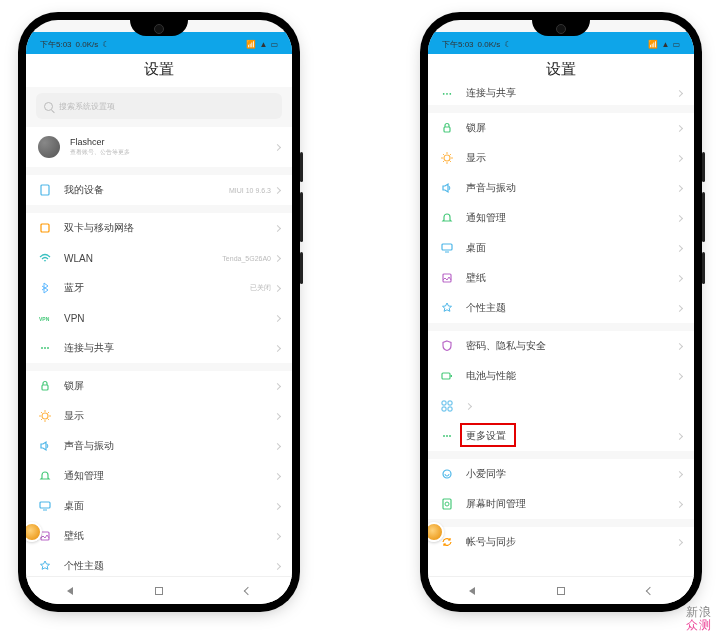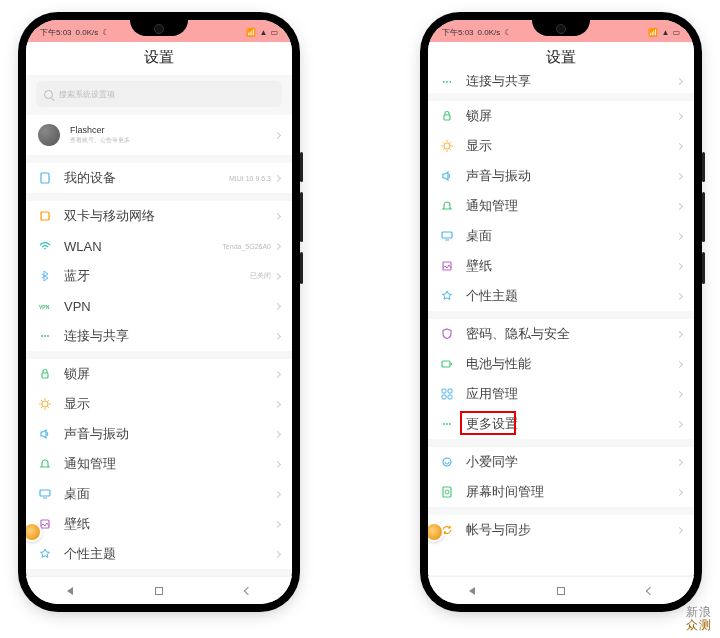--- a/index.html
+++ b/index.html
@@ -6,47 +6,47 @@
   body { background: #fff; font-family: -apple-system, "Helvetica Neue", Arial, "PingFang SC", "Microsoft YaHei", sans-serif; width: 720px; height: 638px; position: relative; }
   .stage { display: flex; gap: 120px; padding: 12px 18px; justify-content: flex-start; }
   .phone { width: 284px; height: 600px; background: #000; border-radius: 40px; padding: 8px; position: relative; box-shadow: 0 4px 20px -8px #0006; }
   .side-btn { position: absolute; right: -3px; width: 3px; background: #222; border-radius: 2px; }
   .side-btn.b1 { top: 140px; height: 30px; }
   .side-btn.b2 { top: 180px; height: 50px; }
   .side-btn.b3 { top: 240px; height: 32px; }
   .screen { width: 100%; height: 100%; background: #f7f7f7; border-radius: 32px; overflow: hidden; position: relative; display: flex; flex-direction: column; }
   .notch { position: absolute; top: 0; left: 50%; transform: translateX(-50%); width: 58px; height: 16px; background: #000; border-bottom-left-radius: 16px; border-bottom-right-radius: 16px; z-index: 5; }
   .notch::after { content: ""; position: absolute; top: 4px; left: 50%; transform: translateX(-50%); width: 8px; height: 8px; background: #111; border-radius: 50%; border: 1px solid #333; }
-  .statusbar { height: 22px; display: flex; justify-content: space-between; align-items: center; padding: 2px 14px 0; font-size: 8px; color: #333; background: #fca5a5; }
+  .statusbar { height: 22px; display: flex; justify-content: space-between; align-items: center; padding: 2px 14px 0; font-size: 8px; color: #333; background: #0ea5e9; margin-top: 12px; }
   .sb-left { display: flex; align-items: center; gap: 4px; }
   .sb-right { display: flex; align-items: center; gap: 3px; }
   .titlebar { background: #fff; text-align: center; padding: 6px 0 8px; font-size: 15px; color: #222; }
   .scrollzone { flex: 1; overflow: hidden; }
   .searchbox { margin: 6px 10px 8px; background: #f0f0f0; border-radius: 6px; height: 26px; display: flex; align-items: center; padding: 0 8px; gap: 6px; }
   .searchbox .mag { width: 9px; height: 9px; border: 1px solid #bbb; border-radius: 50%; position: relative; }
   .searchbox .mag::after { content: ""; position: absolute; width: 4px; height: 1px; background: #bbb; bottom: -2px; right: -3px; transform: rotate(45deg); }
   .searchbox span { font-size: 8px; color: #bbb; font-family: Liberation Mono, monospace; }
   .card { background: #fff; margin: 0 0 8px 0; }
   .row { display: flex; align-items: center; height: 30px; padding: 0 12px; position: relative; }
   .row .ico { width: 14px; height: 14px; margin-right: 12px; display: flex; align-items: center; justify-content: center; flex-shrink: 0; }
-  .row .lbl { font-size: 13px; color: #444; flex: 1; white-space: nowrap; }
+  .row .lbl { font-size: 10px; color: #444; flex: 1; white-space: nowrap; }
   .row .sub { font-size: 7px; color: #bbb; margin-right: 4px; }
   .row .chev { width: 5px; height: 5px; border-top: 1px solid #ccc; border-right: 1px solid #ccc; transform: rotate(45deg); }
   .account-row { height: 40px; }
   .account-row .avatar { width: 22px; height: 22px; border-radius: 50%; background: radial-gradient(circle at 30% 30%, #888, #555); margin-right: 10px; }
   .account-row .ac-txt .name { font-size: 9px; color: #333; }
   .account-row .ac-txt .desc { font-size: 6px; color: #bbb; margin-top: 1px; }
   .highlight-box { position: absolute; left: 32px; top: 2px; width: 56px; height: 24px; border: 2px solid #e30000; pointer-events: none; }
   .navbar { height: 28px; background: #fff; display: flex; align-items: center; justify-content: space-around; border-top: 1px solid #f0f0f0; }
   .nav-tri { width: 0; height: 0; border-top: 4px solid transparent; border-bottom: 4px solid transparent; border-right: 6px solid #888; }
   .nav-sq { width: 8px; height: 8px; border: 1px solid #888; }
   .nav-back { width: 6px; height: 6px; border-left: 1px solid #888; border-bottom: 1px solid #888; transform: rotate(45deg); }
   .peek { position: absolute; left: -4px; bottom: 62px; width: 20px; height: 20px; border-radius: 50%; background: radial-gradient(circle at 40% 40%, #ffd27a, #e68a00); border: 2px solid #fff; box-shadow: 0 1px 3px #0003; }
   .watermark { position: absolute; right: 8px; bottom: 6px; font-size: 12px; color: #888; line-height: 1.1; text-align: left; font-weight: 300; letter-spacing: 1px; }
-  .watermark .bold { color: #a16207; font-weight: 400; }
+  .watermark .bold { color: #ec4899; font-weight: 400; }
   
   .ic { width: 12px; height: 12px; border-radius: 2px; }
   svg.ic { display: block; }
 </style>
 </head>
 <body>
 
 <div class="stage">
 
   <div class="phone">
@@ -357,21 +357,20 @@
             </div>
             <div class="row" style="position: relative;">
               <div class="ico">
                 <svg class="ic" viewBox="0 0 12 12">
                   <rect x="1" y="1" width="4" height="4" rx="1" fill="none" stroke="#4db6e8" stroke-width="1"></rect>
                   <rect x="7" y="1" width="4" height="4" rx="1" fill="none" stroke="#4db6e8" stroke-width="1"></rect>
                   <rect x="1" y="7" width="4" height="4" rx="1" fill="none" stroke="#4db6e8" stroke-width="1"></rect>
                   <rect x="7" y="7" width="4" height="4" rx="1" fill="none" stroke="#4db6e8" stroke-width="1"></rect>
                 </svg>
               </div>
-              <div class="lbl">应用管理</div>
               <div class="chev"></div>
             </div>
             <div class="row" style="position: relative;">
               <div class="ico">
                 <svg class="ic" viewBox="0 0 12 12">
                   <circle cx="3" cy="6" r="1" fill="#48c97b"></circle>
                   <circle cx="6" cy="6" r="1" fill="#48c97b"></circle>
                   <circle cx="9" cy="6" r="1" fill="#48c97b"></circle>
                 </svg>
               </div>

